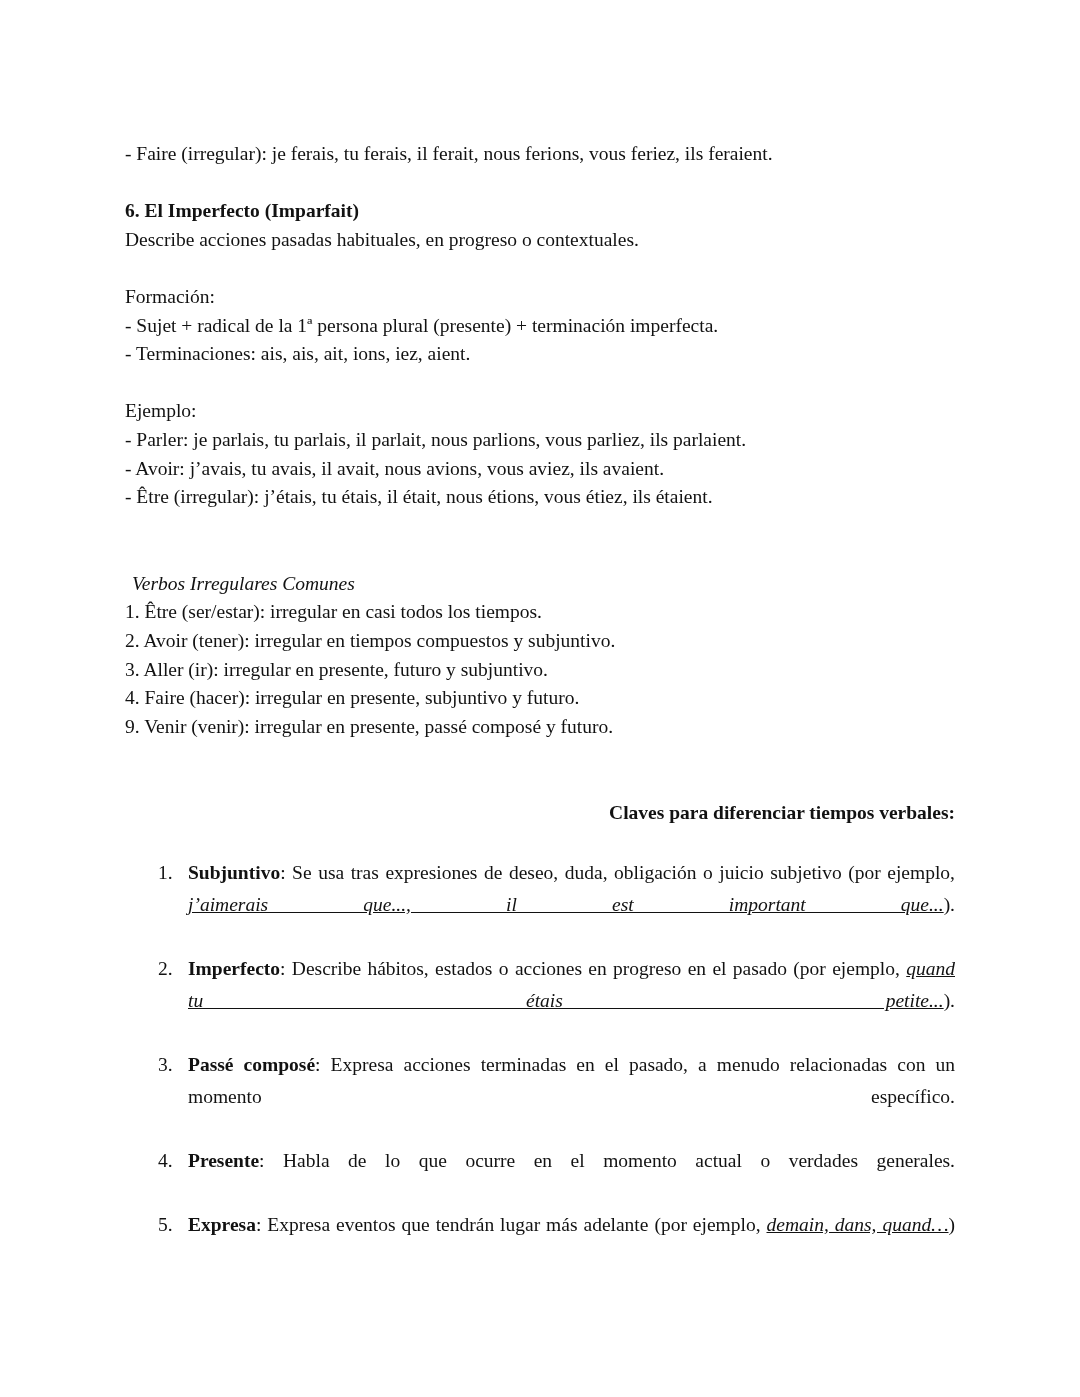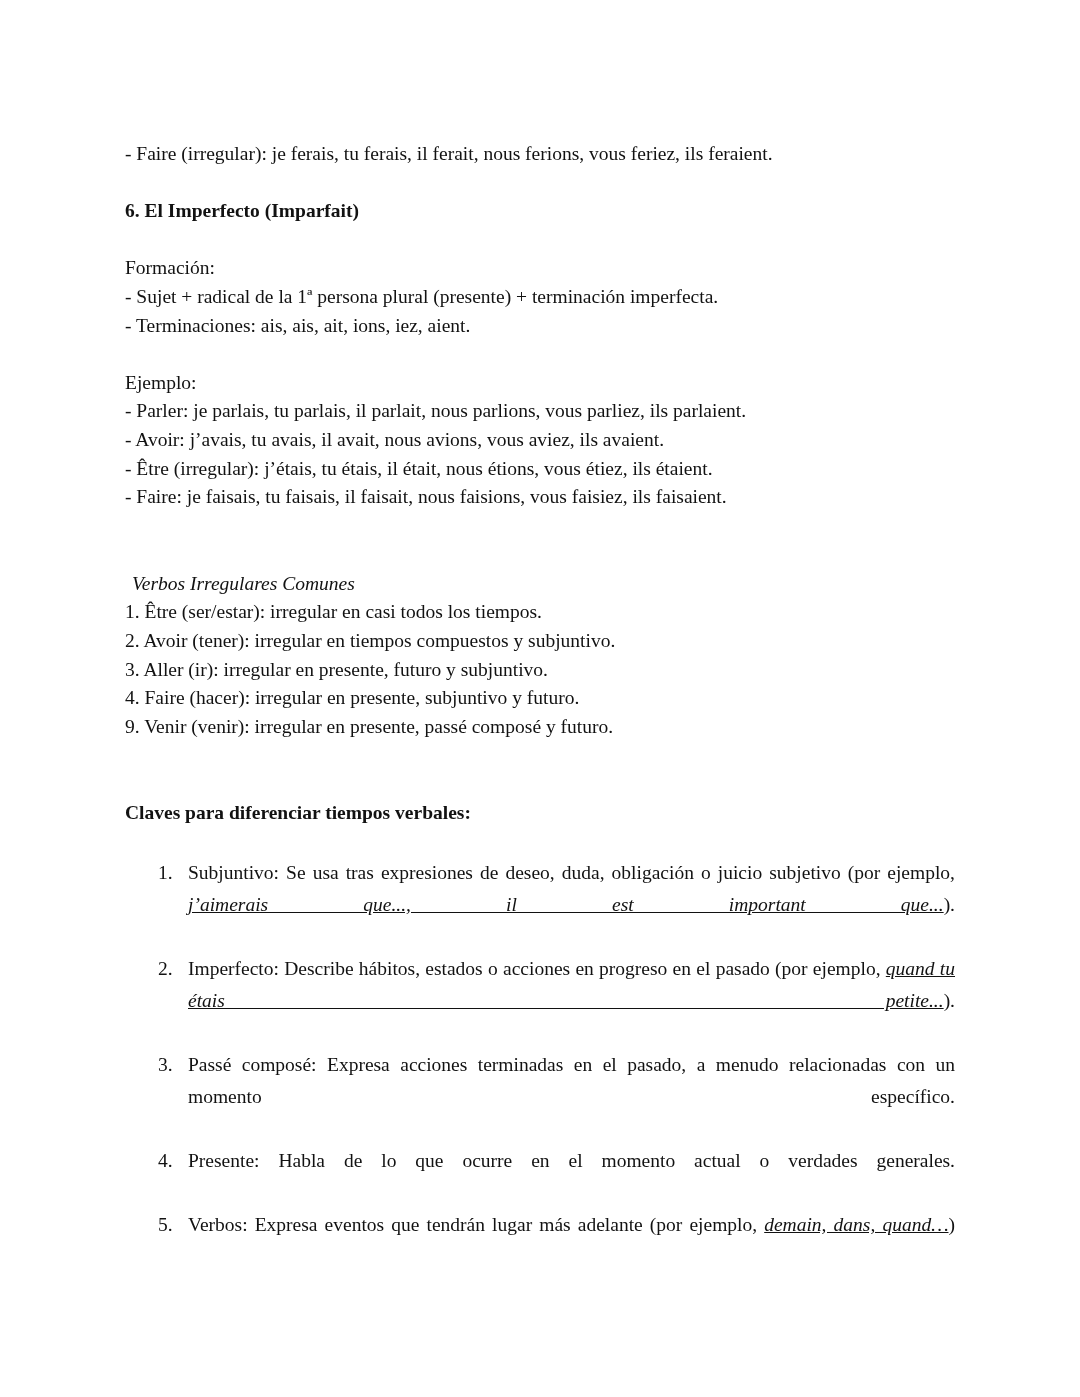--- a/index.html
+++ b/index.html
@@ -27,31 +27,32 @@
     line-height: 28.6px;
     color: #121212;
     -webkit-font-smoothing: antialiased;
   }
   .line {
     white-space: pre-wrap;
   }
   .gap-sm { height: 28.6px; }
   .gap-md { height: 29px; }
   .gap-lg { height: 58px; }
-  .bold { font-weight: normal; }
+  .bold { font-weight: bold; }
   .ital { font-style: italic; text-decoration: underline; }
   .heading {
     font-weight: bold;
   }
   .ital-title {
     font-style: italic;
     padding-left: 7px;
   }
   .keys-heading {
     font-weight: bold;
+    text-align: right;
   }
   ol.keys {
     list-style: none;
     margin: 0;
     padding: 0;
     width: 830px;
   }
   ol.keys > li {
     position: relative;
     padding-left: 63px;
@@ -82,34 +83,34 @@
 <body>
 
 <div class="page">
   <div class="content">
 
     <div class="line">- Faire (irregular): je ferais, tu ferais, il ferait, nous ferions, vous feriez, ils feraient.</div>
 
     <div class="gap-sm"></div>
 
     <div class="line heading">6. El Imperfecto (Imparfait)</div>
+    <div class="line">Describe acciones pasadas habituales, en progreso o contextuales.</div>
 
     <div class="gap-sm"></div>
 
     <div class="line">Formación:</div>
     <div class="line">- Sujet + radical de la 1ª persona plural (presente) + terminación imperfecta.</div>
     <div class="line">- Terminaciones: ais, ais, ait, ions, iez, aient.</div>
 
     <div class="gap-sm"></div>
 
     <div class="line">Ejemplo:</div>
     <div class="line">- Parler: je parlais, tu parlais, il parlait, nous parlions, vous parliez, ils parlaient.</div>
     <div class="line">- Avoir: j’avais, tu avais, il avait, nous avions, vous aviez, ils avaient.</div>
     <div class="line">- Être (irregular): j’étais, tu étais, il était, nous étions, vous étiez, ils étaient.</div>
-    <div class="line">- Faire: je faisais, tu faisais, il faisait, nous faisions, vous faisiez, ils faisaient.</div>
 
     <div class="gap-lg"></div>
 
     <div class="line ital-title">Verbos Irregulares Comunes</div>
     <div>
       <div class="line">1. Être (ser/estar): irregular en casi todos los tiempos.</div>
       <div class="line">2. Avoir (tener): irregular en tiempos compuestos y subjuntivo.</div>
       <div class="line">3. Aller (ir): irregular en presente, futuro y subjuntivo.</div>
       <div class="line">4. Faire (hacer): irregular en presente, subjuntivo y futuro.</div>
       <div class="line">9. Venir (venir): irregular en presente, passé composé y futuro.</div>
@@ -133,18 +134,18 @@
       <li>
         <span class="marker">3.</span>
         <span class="body"><span class="bold">Passé composé</span><span>: Expresa acciones terminadas en el pasado, a menudo relacionadas con un momento específico.</span><span class="ital"></span><span></span></span>
       </li>
       <li>
         <span class="marker">4.</span>
         <span class="body"><span class="bold">Presente</span><span>: Habla de lo que ocurre en el momento actual o verdades generales.</span><span class="ital"></span><span></span></span>
       </li>
       <li>
         <span class="marker">5.</span>
-        <span class="body"><span class="bold">Verbos</span><span>: Expresa eventos que tendrán lugar más adelante (por ejemplo, </span><span class="ital">demain, dans, quand…</span><span>)</span></span>
+        <span class="body"><span class="bold">Expresa</span><span>: Expresa eventos que tendrán lugar más adelante (por ejemplo, </span><span class="ital">demain, dans, quand…</span><span>)</span></span>
       </li>
     </ol>
 
   </div>
 </div>
 
 </body></html>

